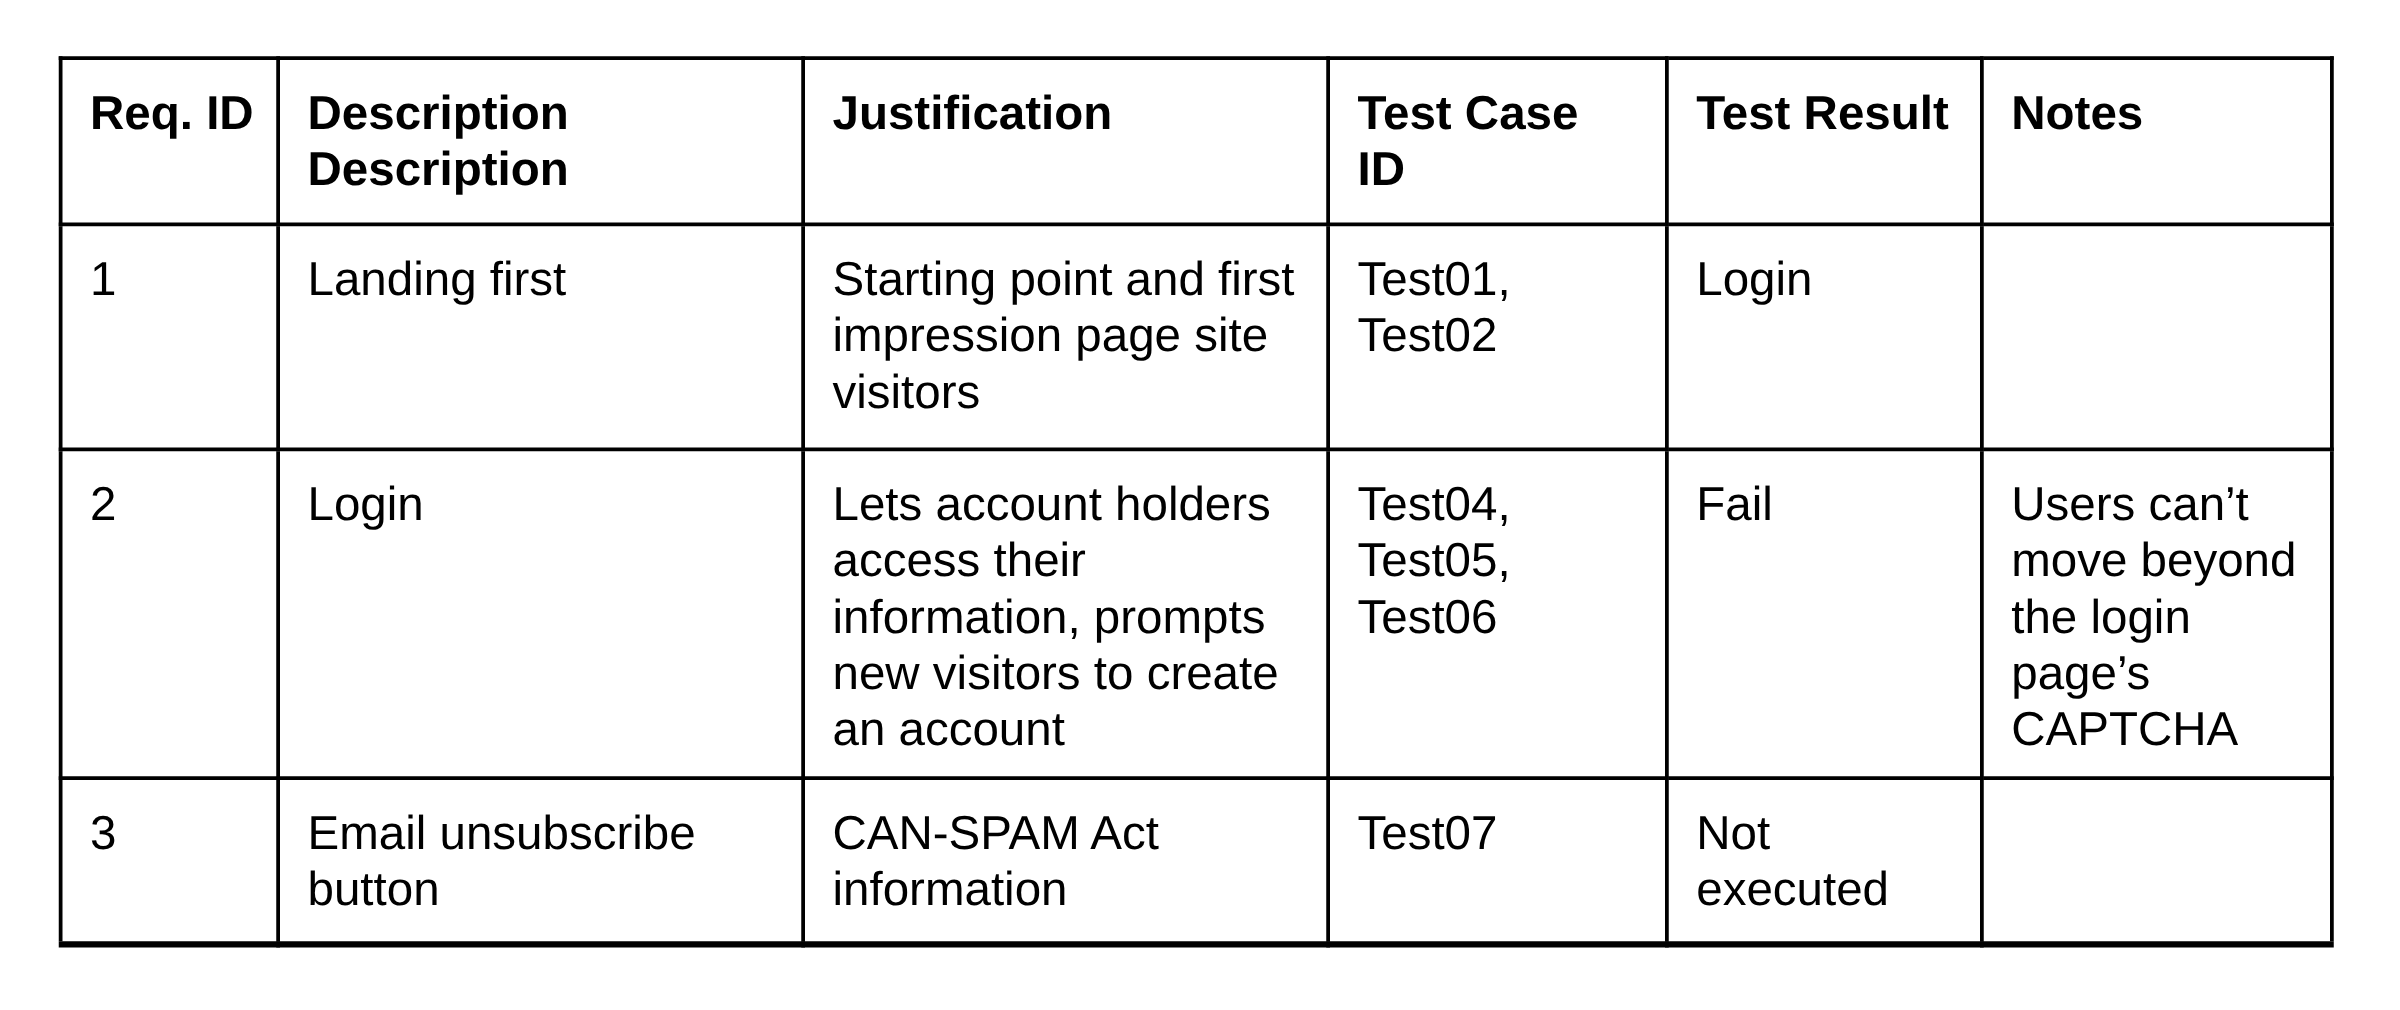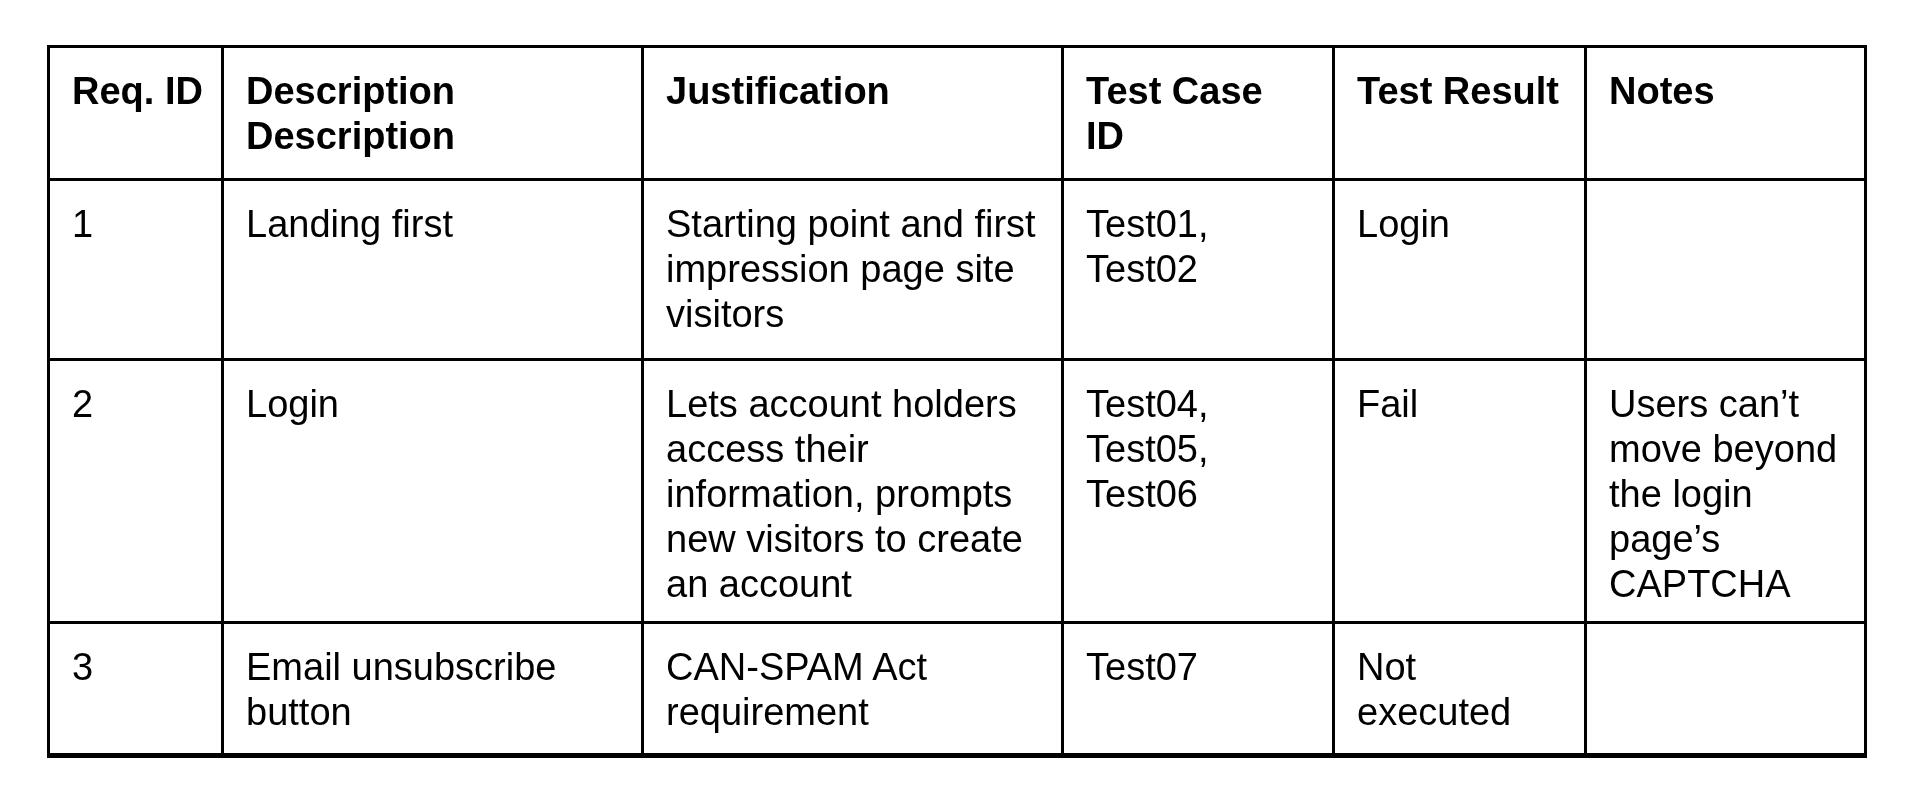--- a/index.html
+++ b/index.html
@@ -89,19 +89,19 @@
       <td>2</td>
       <td>Login</td>
       <td>Lets account holders access their information, prompts new visitors to create an account</td>
       <td>Test04, Test05, Test06</td>
       <td>Fail</td>
       <td>Users can’t move beyond the login page’s CAPTCHA</td>
     </tr>
     <tr class="r3">
       <td>3</td>
       <td>Email unsubscribe button</td>
-      <td>CAN-SPAM Act requirement</td>
+      <td>CAN-SPAM Act information</td>
       <td>Test07</td>
       <td>Not executed</td>
       <td></td>
     </tr>
   </tbody>
 </table>
 
 </body></html>

